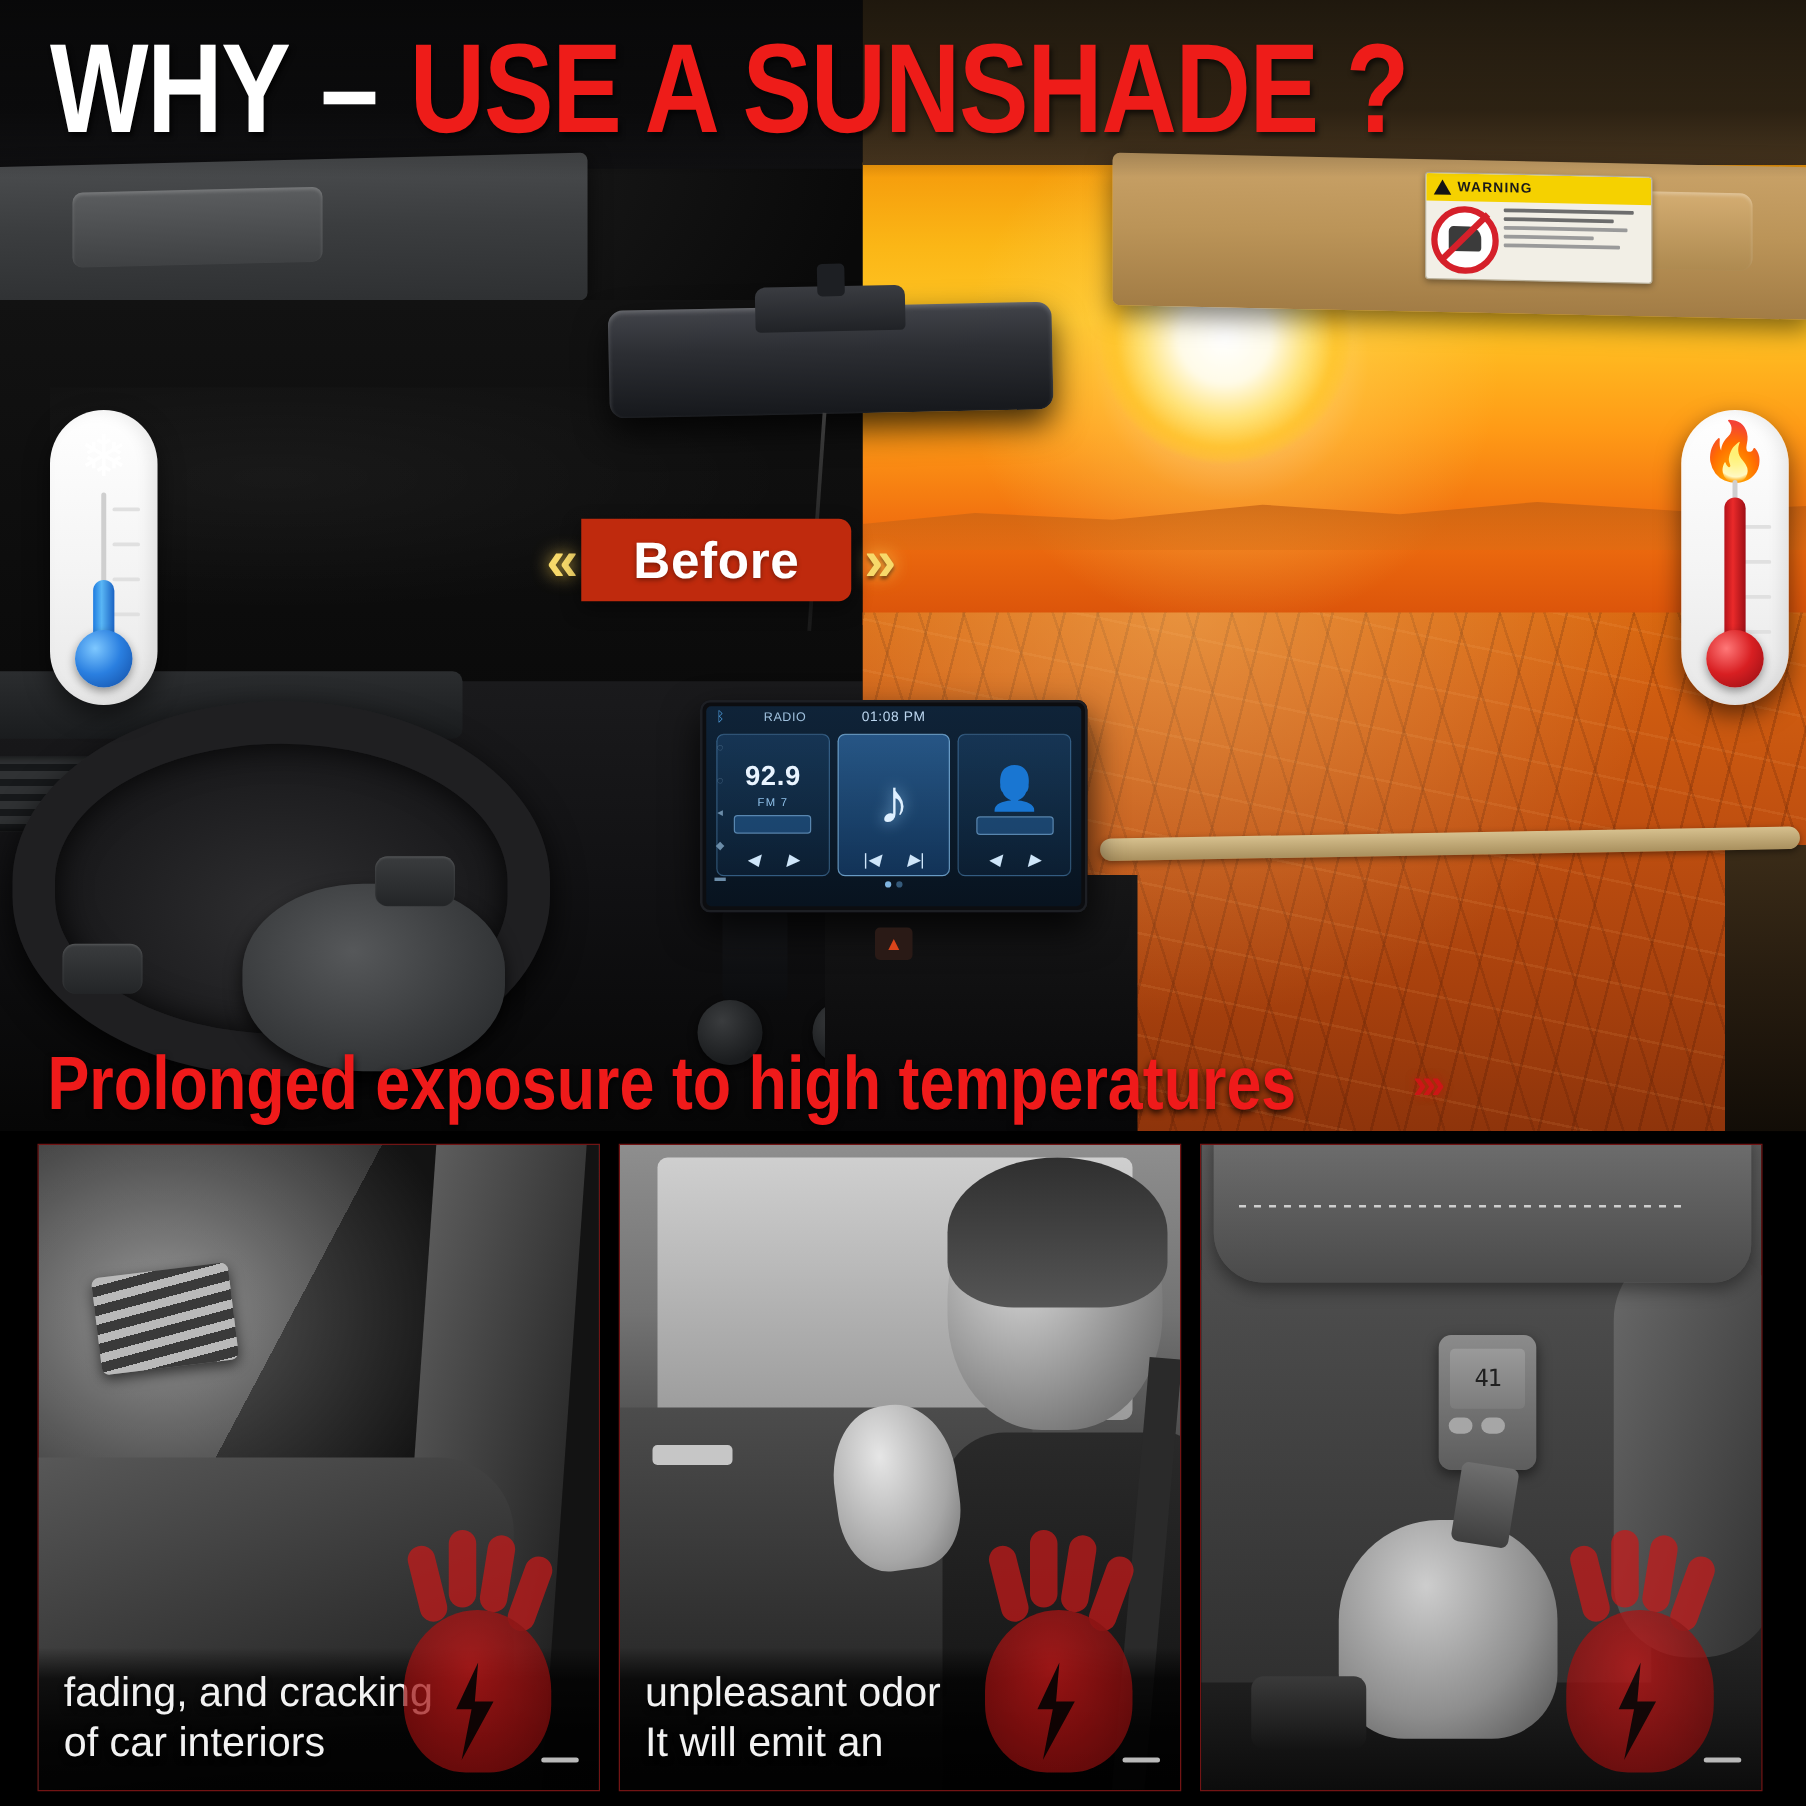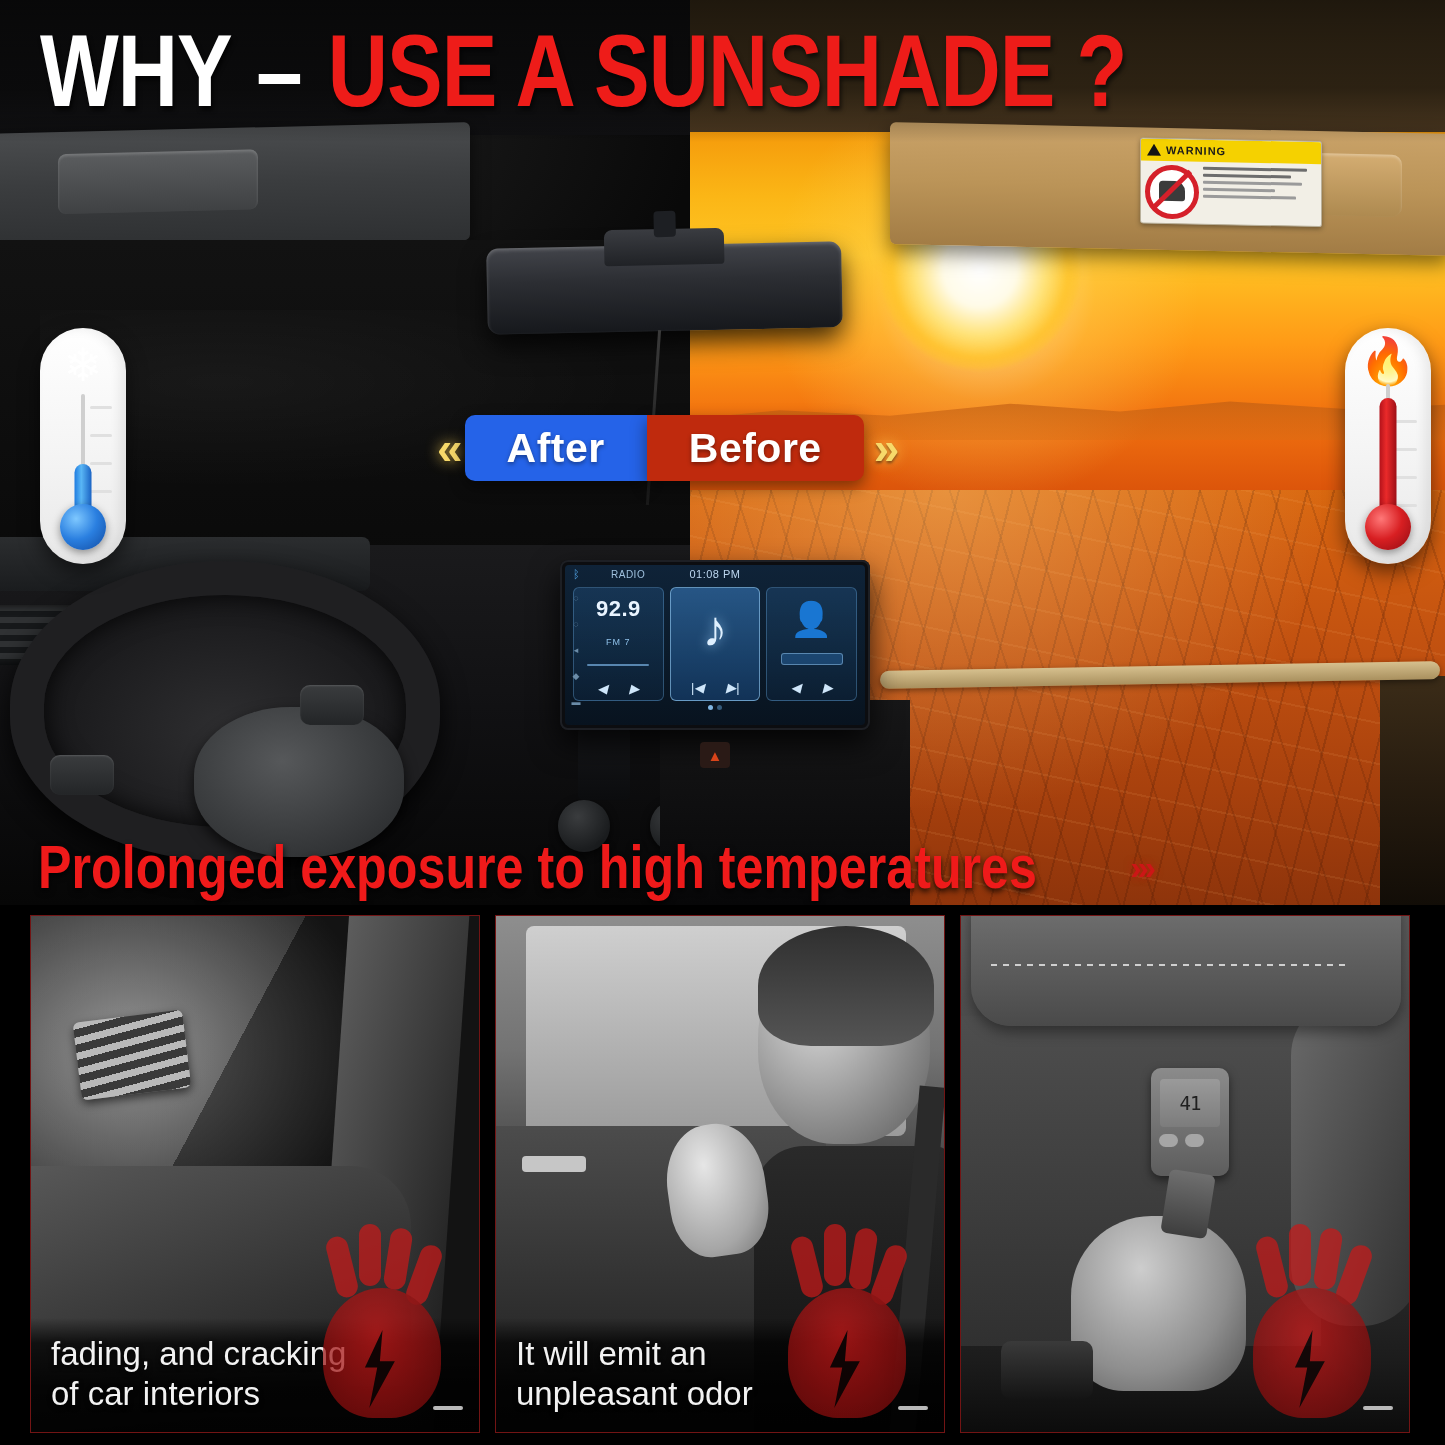--- a/index.html
+++ b/index.html
@@ -154,21 +154,21 @@
      box-shadow:0 14px 30px rgba(0,0,0,.8), inset 0 0 0 2px #1d1f24;}
   .ivi-screen{position:relative;width:100%;height:100%;border-radius:4px;overflow:hidden;
      background:linear-gradient(180deg,#0f2338 0%,#0b1b2b 55%,#08131f 100%);}
   .ivi-status{display:flex;align-items:center;justify-content:center;height:18px;font-size:11px;color:#bcd6ef;
      letter-spacing:.5px;position:relative;}
   .ivi-status .bt{position:absolute;left:8px;color:#4f9fe0;font-size:11px;}
   .ivi-status .src{position:absolute;left:46px;color:#9fc0dd;font-size:10px;}
   .ivi-cards{display:flex;gap:6px;padding:4px 8px 0 8px;height:118px;box-sizing:border-box;}
   .ivi-card{flex:1;border-radius:6px;border:1px solid rgba(110,175,230,.35);
      background:linear-gradient(180deg,rgba(30,70,110,.55),rgba(14,38,62,.55));
-     display:flex;flex-direction:column;align-items:center;justify-content:flex-start;padding-top:8px;gap:15px;}
+     display:flex;flex-direction:column;align-items:center;justify-content:flex-start;padding-top:20px;gap:3px;}
   .ivi-card.mid{background:linear-gradient(180deg,rgba(60,130,200,.55),rgba(25,75,130,.55));
      border-color:rgba(150,205,245,.6);}
   .freq{font-size:22px;font-weight:700;color:#e9f4ff;letter-spacing:.5px;}
   .band{font-size:9px;color:#8fc0e8;letter-spacing:1px;}
   .chipbar{width:60px;height:13px;border-radius:3px;border:1px solid rgba(150,200,240,.5);
      background:rgba(40,100,160,.5);margin-top:2px;}
   .note{font-size:50px;color:#dff0ff;line-height:1;margin-top:8px;text-shadow:0 0 12px rgba(160,215,255,.8);}
   .person{font-size:34px;color:#dff0ff;line-height:1;margin-top:6px;}
   .arrows{display:flex;gap:22px;font-size:13px;color:#cfe6fa;margin-top:auto;padding-bottom:5px;}
   .ivi-dots{display:flex;justify-content:center;gap:4px;padding-top:4px;}
@@ -420,21 +420,20 @@
         <span class="tick" style="top:120px;"></span>
       <span class="tick" style="top:148px;"></span>
         <span class="tick" style="top:176px;"></span>
       <span class="stem-line" style="top:56px;height:22px;"></span>
       <span class="tube tube-hot" style="top:70px;height:134px;"></span>
       <span class="bulb bulb-hot" style="top:176px;"></span>
     </div>
 
     <div class="pills">
       <span class="chev-l">«</span>
-      <span class="pill pill-after">After</span>
       <span class="pill pill-before">Before</span>
       <span class="chev-r">»</span>
     </div>
 
     <div class="title-band">
       <div class="title">
         <span class="w">WHY</span>
         <span class="dash">–</span>
         <span class="r">USE A SUNSHADE ?</span>
       </div>
@@ -483,22 +482,22 @@
       <div class="splash">
         <span class="fing f1"></span>
           <span class="fing f2"></span>
         <span class="fing f3"></span>
           <span class="fing f4"></span>
         <span class="palm"></span>
           <span class="bolt"></span>
       </div>
       <div class="dash-mark"></div>
       <div class="cap">
+        <p>unpleasant odor</p>
         <p>It will emit an</p>
-        <p>unpleasant odor</p>
       </div>
     </div>
 
     <div class="panel p3">
       <div class="photo ph3">
         <div class="cushion"></div>
         <div class="bolster"></div>
         <div class="backrest"></div>
         <div class="stitch"></div>
         <div class="holdhand"></div>

